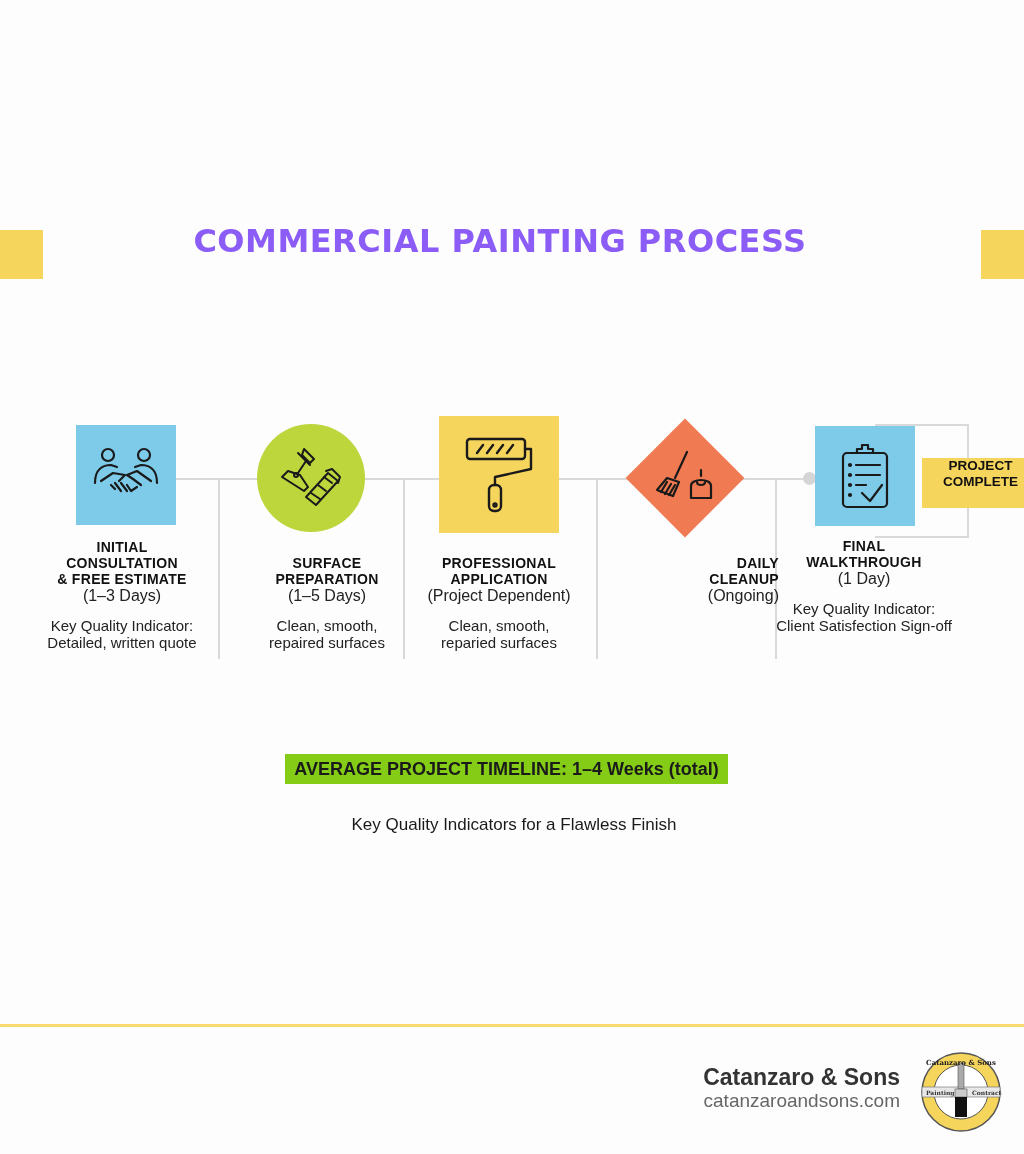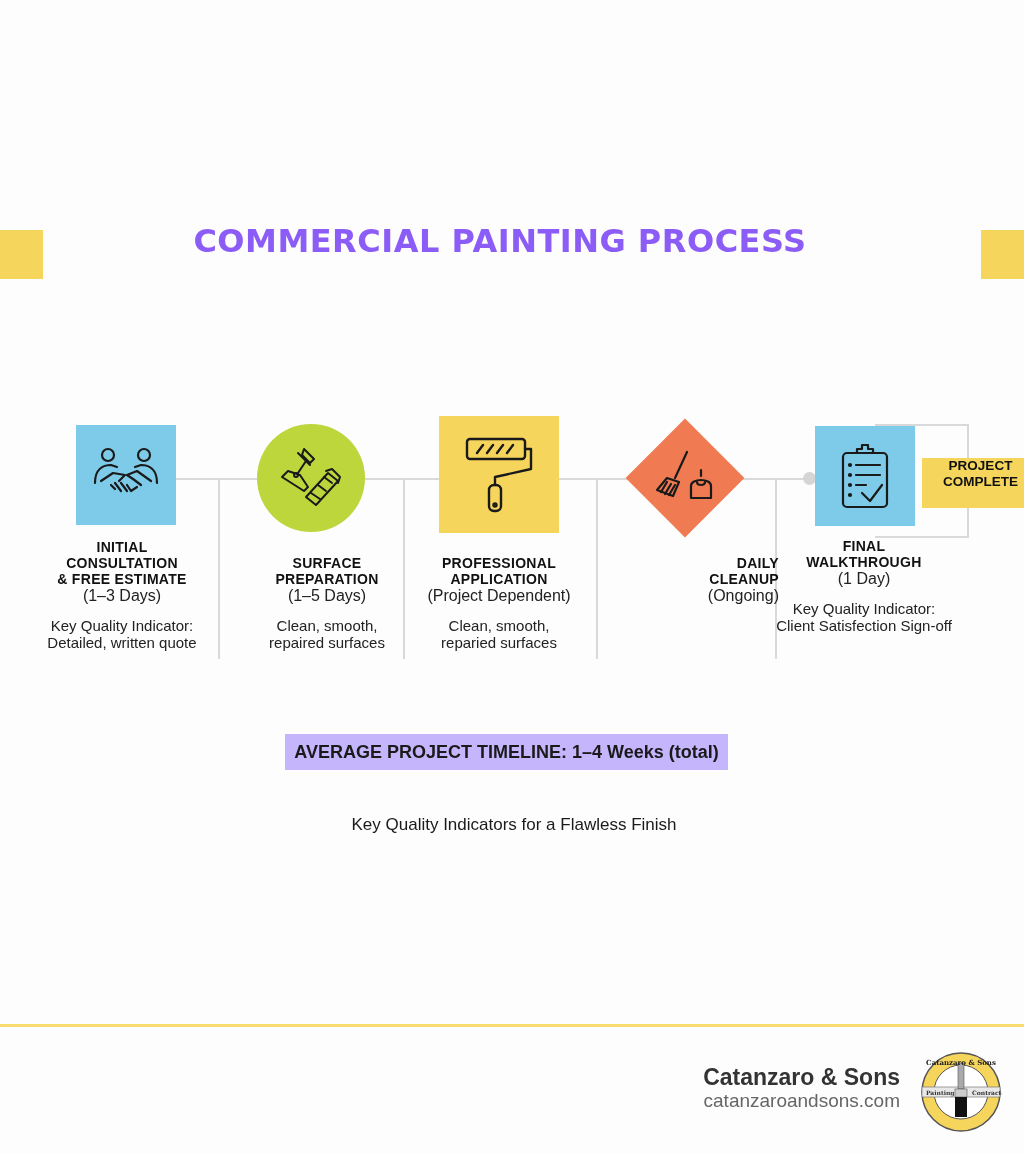--- a/index.html
+++ b/index.html
@@ -8,21 +8,21 @@
   .side-bar { position:absolute; top:230px; height:49px; background:#f6d55c; }
   .title { position:absolute; left:0; width:1000px; top:222px; text-align:center; font-family:"DejaVu Sans", sans-serif; font-weight:bold; font-size:32px; letter-spacing:0.5px; color:#8b5cf6; }
   .hline { position:absolute; height:2px; background:#d9d9d9; }
   .vline { position:absolute; width:2px; background:#d9d9d9; }
   .icon-box { position:absolute; display:flex; align-items:center; justify-content:center; }
   .step-text { position:absolute; width:190px; text-align:center; }
   .step-title { font-weight:bold; font-size:14px; line-height:16px; color:#111; letter-spacing:0.3px; }
   .step-dur { font-size:16px; line-height:18px; color:#222; }
   .step-ind { margin-top:12px; font-size:15px; line-height:17px; color:#222; }
   .complete-badge { position:absolute; left:922px; top:458px; width:93px; height:50px; background:#f6d55c; display:flex; align-items:flex-start; justify-content:center; text-align:center; font-weight:bold; font-size:13.5px; line-height:16px; color:#111;padding-left:12px; }
-  .timeline-banner { position:absolute; left:285px; top:734px; width:443px; height:36px; background:#c4b5fd; display:flex; align-items:center; justify-content:center; font-weight:bold; font-size:18px; color:#1a1a1a; }
+  .timeline-banner { position:absolute; left:285px; top:754px; width:443px; height:30px; background:#84cc16; display:flex; align-items:center; justify-content:center; font-weight:bold; font-size:18px; color:#1a1a1a; }
   .subtitle { position:absolute; left:285px; width:458px; top:815px; text-align:center; font-size:17px; color:#1a1a1a; }
   .footer-line { position:absolute; left:0; top:1024px; width:1024px; height:3px; background:#f9dc70; }
   .company { position:absolute; right:124px; top:1064px; text-align:right; font-weight:bold; font-size:23px; color:#333; }
   .website { position:absolute; right:124px; top:1090px; text-align:right; font-size:19px; color:#666;margin-left:23px; }
   .logo { position:absolute; left:920px; top:1051px; width:82px; height:82px; }
 </style>
 </head>
 <body>
 
 <div class="side-bar" style="left:0;width:43px;"></div>

